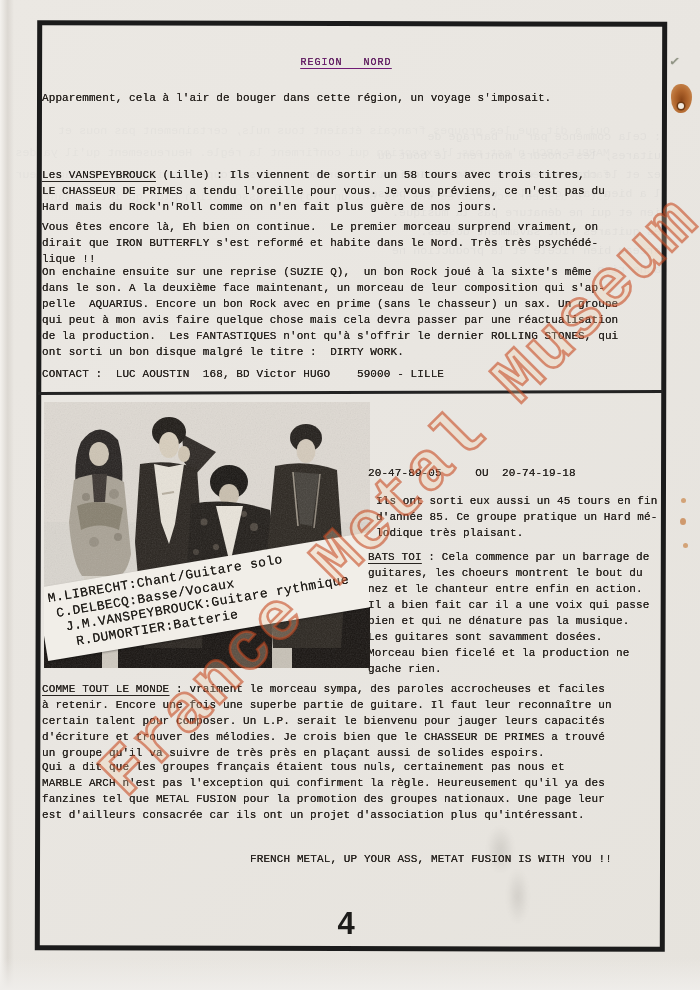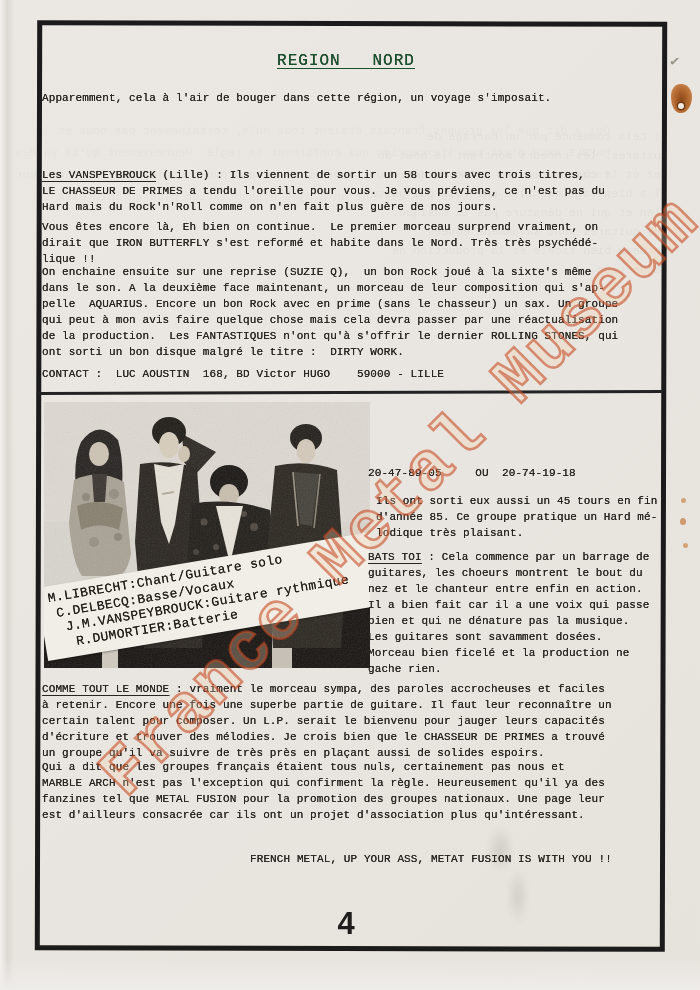--- a/index.html
+++ b/index.html
@@ -16,21 +16,21 @@
     background:linear-gradient(180deg,rgba(233,230,225,0),#efedea);}
   
   .frame{position:absolute;left:36px;top:21px;width:620px;height:920px;
     border:5px solid #1b1b1b;transform:rotate(.15deg);}
   .divider{position:absolute;left:38px;top:391px;width:625px;height:3px;background:#232323;transform:rotate(-.2deg);}
   
   .t{position:absolute;white-space:pre;color:#282420;font-size:11px;line-height:16px;
      text-shadow:0 0 .45px #2f2a26;letter-spacing:.1px;}
   .u{text-decoration:underline;text-underline-offset:3px;text-decoration-thickness:1.4px;}
   .title-wrap{position:absolute;left:36px;top:52px;width:620px;text-align:center;}
-  .title-wrap .t-inline{white-space:pre;color:#14532d;font-size:16px;text-shadow:0 0 .5px #2f2a26;letter-spacing:1px;}
+  .title-wrap .t-inline{white-space:pre;color:#701a75;font-size:10px;text-shadow:0 0 .5px #2f2a26;letter-spacing:1px;}
   
   .photo{position:absolute;left:44px;top:402px;width:326px;height:266px;overflow:hidden;}
   .photo svg{position:absolute;left:0;top:0;}
   .caption-strip{position:absolute;left:-8px;top:186px;width:352px;padding:5px 6px 7px 10px;
     background:#f1eee8;box-shadow:0 1px 2px rgba(0,0,0,.35);
     transform:rotate(-9.5deg);transform-origin:0 0;}
   .caption-line{white-space:pre;color:#211e1a;font-size:13px;line-height:15.5px;
     text-shadow:0 0 .5px #2b2824;letter-spacing:.4px;}
   
   .bleed{position:absolute;left:368px;top:128px;width:300px;white-space:pre;

